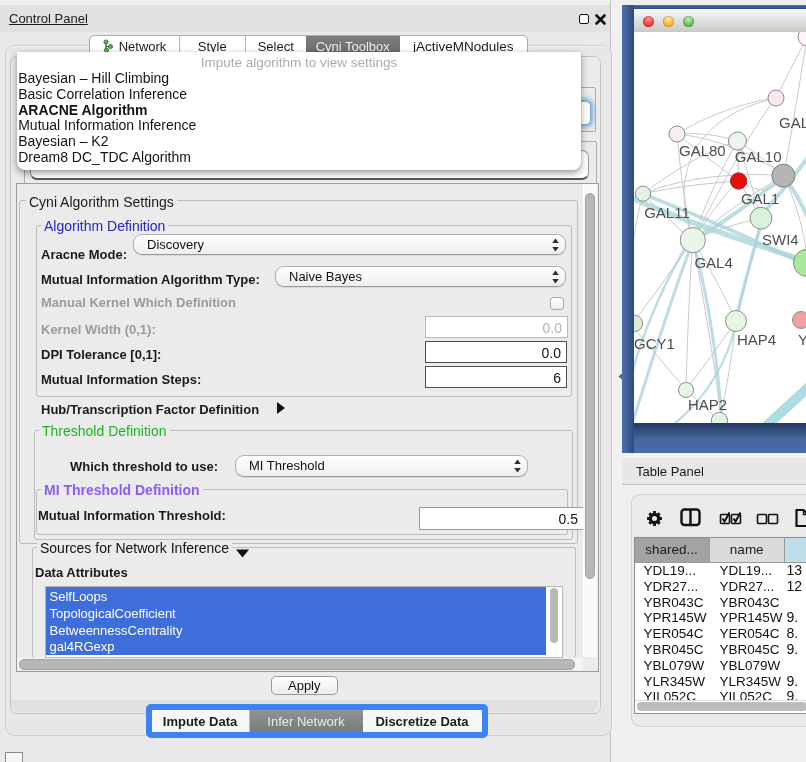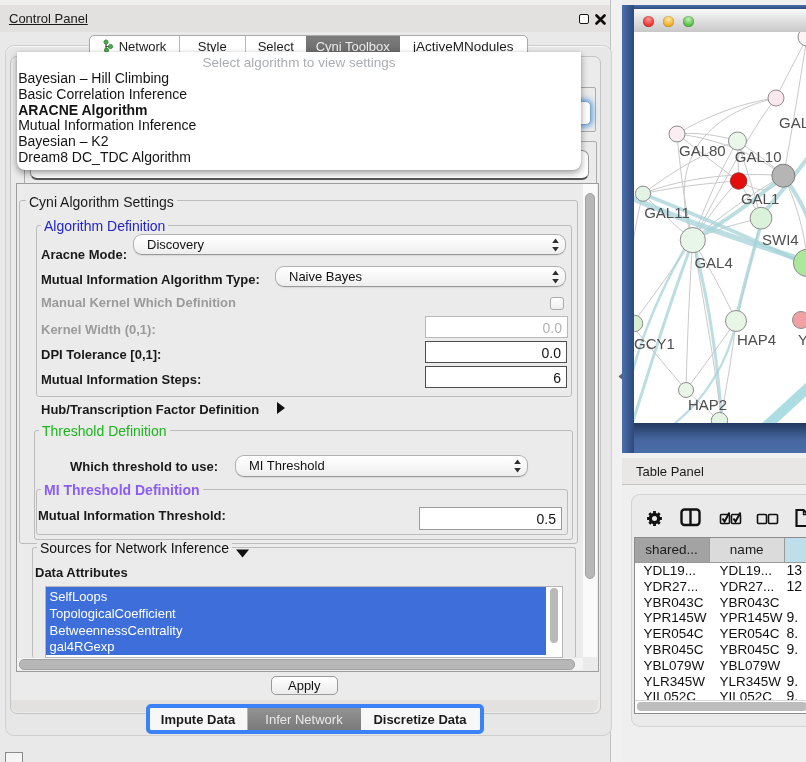--- a/index.html
+++ b/index.html
@@ -58,21 +58,21 @@
   <div style="flex:1;display:flex;align-items:center;justify-content:center;font-size:13.5px;color:#1c1c1c;">jActiveMNodules</div>
 </div>
 
 <div class="abs" style="left:24px;top:87px;width:570px;height:43px;border:1px solid #ababab;border-radius:2px;"></div>
 <div class="abs" style="left:30px;top:101px;width:559px;height:22px;background:#fff;border:1px solid #7da7d8;border-radius:5px;box-shadow:0 0 5px 2px rgba(92,156,221,.85);"></div>
 <div class="abs" style="left:24px;top:141px;width:571px;height:45px;border:1px solid #ababab;border-radius:2px;background:#ebebeb;"></div>
 <div class="abs" style="left:30px;top:150px;width:557px;height:27px;background:#fff;border:1px solid #999;border-bottom:2px solid #555;border-radius:7px;"></div>
 
 <div class="abs" style="left:17px;top:52px;width:564px;height:118px;background:#fff;border-radius:0 0 8px 8px;
   box-shadow:0 3px 7px rgba(0,0,0,.4),0 0 1px rgba(0,0,0,.25);overflow:hidden;">
-  <div style="position:absolute;left:0;top:3px;width:100%;text-align:center;font-size:13.5px;color:#aaadb0;">Select algorithm to view settings</div>
+  <div style="position:absolute;left:0;top:3px;width:100%;text-align:center;font-size:13.5px;color:#aaadb0;">Impute algorithm to view settings</div>
   <div style="position:absolute;left:1.2px;top:19px;font-size:14px;color:#141414;line-height:15.8px;">
     Bayesian – Hill Climbing<br>
     Basic Correlation Inference<br>
     <b>ARACNE Algorithm</b><br>
     Mutual Information Inference<br>
     Bayesian – K2<br>
     Dream8 DC_TDC Algorithm
   </div>
 </div>
 
@@ -138,21 +138,21 @@
  <svg class="arr" viewBox="0 0 9 14">
         <path d="M4.5 0.5 L7.8 5 L1.2 5 Z" fill="#2e2e2e"></path>
         <path d="M4.5 13.5 L7.8 9 L1.2 9 Z" fill="#2e2e2e"></path>
       </svg>
     </div>
 
 <div class="fs" style="left:36px;top:489px;width:530px;height:44px;">
       <span style="left:4px;color:#8b5cf6;font-weight:bold;">MI Threshold Definition</span>
     </div>
 <div class="abs lbl bold" style="left:38px;top:507.5px;">Mutual Information Threshold:</div>
-<div class="inp" style="left:419px;top:507px;width:141px;height:21px;border:1px solid #9a9a9a;">
+<div class="inp" style="left:419px;top:507px;width:141px;height:21px;border:1px solid #9a9a9a;padding-left:22px;">
       <span>0.5</span>
     </div>
 
 <div class="fs" style="left:32px;top:547px;width:542px;height:110px;border-bottom:none;">
       <span style="left:4px;color:#111;">Sources for Network Inference</span>
     </div>
 <svg class="abs" style="left:236px;top:549px;" width="13" height="9" viewBox="0 0 13 9">
       <path d="M0 0.5 L13 0.5 L6.5 8.5 Z" fill="#111"></path>
     </svg>
 <div class="abs lbl bold" style="left:35px;top:564.5px;">Data Attributes</div>
@@ -165,21 +165,21 @@
 <div class="abs" style="left:17px;top:657.5px;width:566px;height:12px;background:#f4f4f4;"></div>
 <div class="abs" style="left:18.5px;top:658.5px;width:554px;height:9px;background:#b7b7b7;border:1px solid #a2a2a2;border-radius:5px;"></div>
 <div class="abs" style="left:583px;top:184px;width:13.5px;height:473px;background:#fafafa;"></div>
 <div class="abs" style="left:585px;top:192.5px;width:8px;height:384px;background:#b7b7b7;border:1px solid #a2a2a2;border-radius:5px;"></div>
 </div>
 
 <div class="abs" style="left:11px;top:700px;width:587px;height:11.5px;background:#e2e1e0;border-radius:0 0 7px 7px;"></div>
 
 <div class="abs" style="left:270.5px;top:676px;width:65.5px;height:17px;background:linear-gradient(#ffffff,#ececec);border:1px solid #9a9a9a;border-radius:5px;text-align:center;font-size:13px;color:#111;line-height:17px;">Apply</div>
 
-<div class="abs" style="left:145.5px;top:704px;width:330px;height:22px;background:#f7f7f7;border:4px solid #3b82f6;border-radius:5px;display:flex;font-size:13px;font-weight:bold;">
+<div class="abs" style="left:145.5px;top:704px;width:330px;height:22px;background:#f7f7f7;border:6px solid #3b82f6;border-radius:5px;display:flex;font-size:13px;font-weight:bold;">
   <div style="width:97px;display:flex;align-items:center;justify-content:center;border-right:1px solid #b5b5b5;color:#1c1c1c;">Impute Data</div>
   <div style="flex:1;display:flex;align-items:center;justify-content:center;color:#e9e9e9;background:linear-gradient(#929292,#7a7a7a);font-weight:normal;">Infer Network</div>
   <div style="width:119px;display:flex;align-items:center;justify-content:center;color:#1c1c1c;">Discretize Data</div>
 </div>
 
 <div class="abs" style="left:4.5px;top:752px;width:16px;height:12px;background:#f5f5f5;border:1.5px solid #8a8a8a;"></div>
 
 <div id="netwin" class="abs" style="left:622px;top:4.5px;width:184px;height:448.5px;background:#3b5e9e;"></div>
 <div class="abs" style="left:622px;top:4.5px;width:12px;height:448.5px;background:linear-gradient(to right,#4b6fae,#2d4a7a);"></div>
 <div class="abs" style="left:634px;top:4.5px;width:172px;height:4.7px;background:linear-gradient(#4b6fae,#2d4a7a);"></div>

